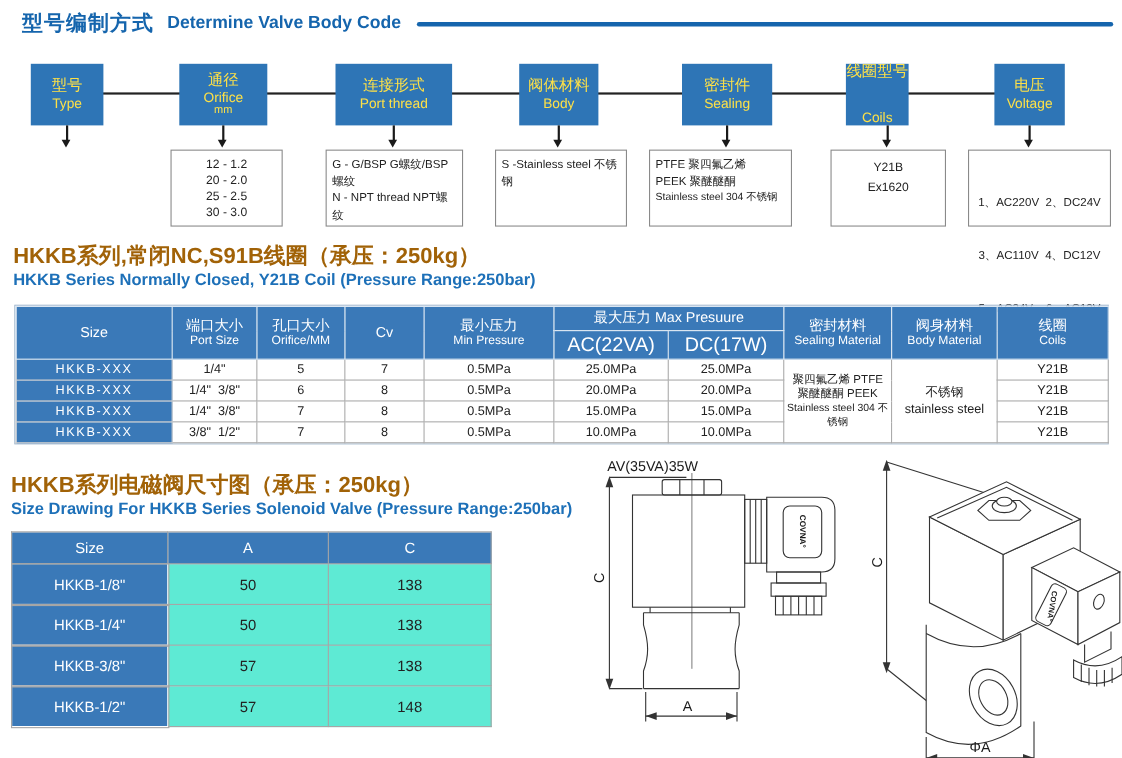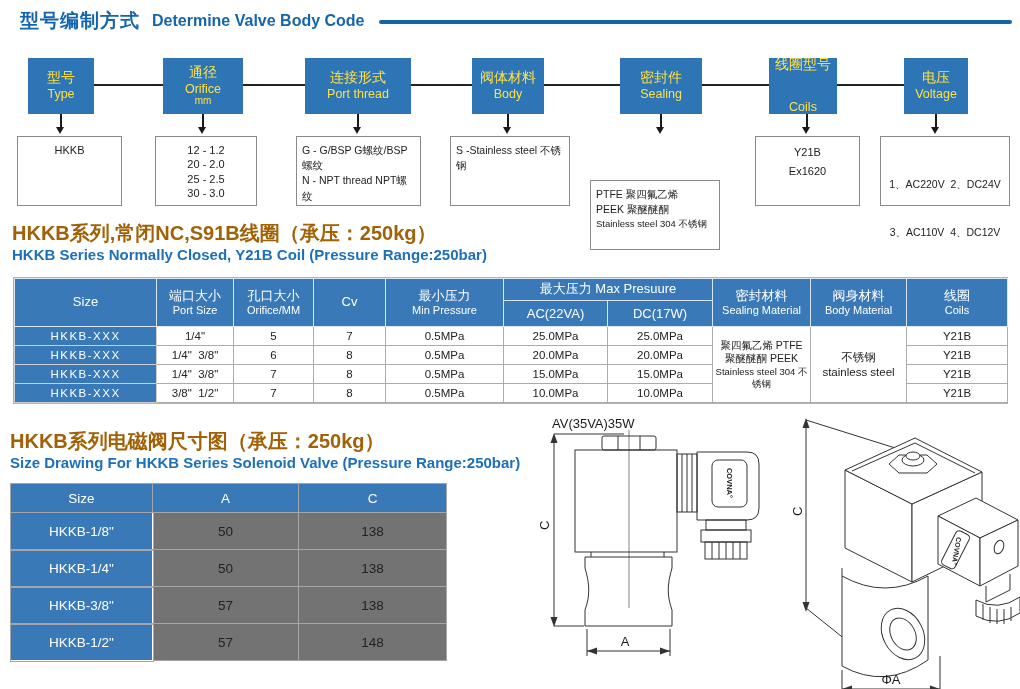--- a/index.html
+++ b/index.html
@@ -36,25 +36,25 @@
   .spec-wrap{position:absolute;top:277px;left:13px;width:993px;border:1px solid #9fb6cd;}
   table{border-collapse:collapse;table-layout:fixed;width:100%;}
   .spec th{background:#3a79b8;color:#fff;font-weight:normal;border:1px solid #d9e5f1;padding:0 2px;}
   .spec th .h-zh{font-size:13px;line-height:1.25;}
   .spec th .h-en{font-size:11px;line-height:1.2;}
   .spec td{border:1px solid #ababab;background:#fff;text-align:center;font-size:11.5px;height:18px;padding:0 2px;}
   .spec td.sizecell{background:#3a79b8;color:#fff;letter-spacing:1.5px;border-color:#cfcfcf;font-size:11.5px;}
   .spec .mcell{font-size:10.5px;line-height:1.3;}
   .spec .mcell .xs{font-size:9.5px;}
   .spec tr.hr1 th{height:21px;}
-  .spec tr.hr2 th{height:25px;font-size:13px;}
+  .spec tr.hr2 th{height:25px;font-size:18px;}
   
   .dim-wrap{position:absolute;top:483px;left:10px;width:436px;}
   .dim th{background:#3a79b8;color:#fff;font-weight:normal;font-size:13.5px;height:26px;border:1px solid #a6a6a6;}
-  .dim td{border:1px solid #a6a6a6;height:34px;text-align:center;font-size:13.5px;background:#737373;}
+  .dim td{border:1px solid #a6a6a6;height:34px;text-align:center;font-size:13.5px;background:#5eead4;}
   .dim td.sizecell{background:#3a79b8;color:#fff;border-color:#fff;outline:1px solid #a6a6a6;}
   
   .drw{position:absolute;}
   svg text{font-family:"Liberation Sans","DejaVu Sans",sans-serif;fill:#1a1a1a;}
 </style>
 </head>
 <body>
 
 <div class="hdr">
   <span class="zh">型号编制方式</span>
@@ -79,54 +79,51 @@
     <div class="ben">Port thread</div>
   </div>
   <div class="fbox" style="left:472px;width:72px;">
     <div class="bzh">阀体材料</div>
     <div class="ben">Body</div>
   </div>
   <div class="fbox" style="left:620px;width:82px;">
     <div class="bzh">密封件</div>
     <div class="ben">Sealing</div>
   </div>
-  <div class="fbox" style="left:769px;width:68px;gap:27px;">
+  <div class="fbox" style="left:769px;width:57px;gap:27px;">
     <div class="bzh">线圈型号</div>
     <div class="ben">Coils</div>
   </div>
   <div class="fbox" style="left:904px;width:64px;">
     <div class="bzh">电压</div>
     <div class="ben">Voltage</div>
   </div>
 
   <div class="darr" style="left:55px;"></div>
   <div class="darr" style="left:197px;"></div>
   <div class="darr" style="left:352px;"></div>
   <div class="darr" style="left:502px;"></div>
   <div class="darr" style="left:655px;"></div>
   <div class="darr" style="left:801px;"></div>
   <div class="darr" style="left:930px;"></div>
 
-  <div class="wbox center" style="left:17px;width:105px;">
-    <div>HKKB</div>
-  </div>
   <div class="wbox center" style="left:155px;width:102px;line-height:1.3;">
     <div>12 - 1.2</div>
     <div>20 - 2.0</div>
     <div>25 - 2.5</div>
     <div>30 - 3.0</div>
   </div>
   <div class="wbox" style="left:450px;width:120px;font-size:10.5px;">
     <div>S -Stainless steel 不锈钢</div>
   </div>
   <div class="wbox" style="left:296px;width:125px;font-size:10.5px;">
     <div>G - G/BSP G螺纹/BSP螺纹</div>
     <div>N - NPT thread NPT螺纹</div>
   </div>
-  <div class="wbox" style="left:590px;width:130px;font-size:10.5px;margin-top:44px;">
+  <div class="wbox" style="left:590px;width:130px;font-size:10.5px;">
     <div>PTFE 聚四氟乙烯</div>
     <div>PEEK 聚醚醚酮</div>
     <div class="small">Stainless steel 304 不锈钢</div>
   </div>
   <div class="wbox center" style="left:755px;width:105px;line-height:1.7;">
     <div>Y21B</div>
     <div>Ex1620</div>
   </div>
   <div class="wbox pre" style="left:880px;width:130px;font-size:10.5px;line-height:1.55;text-align:center;">
     <div class="pre">1、AC220V  2、DC24V</div>

